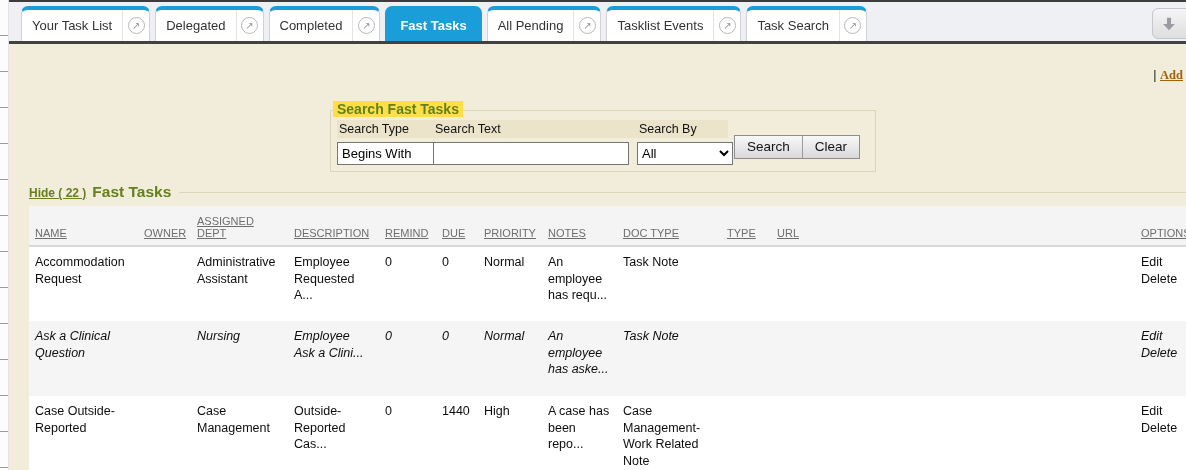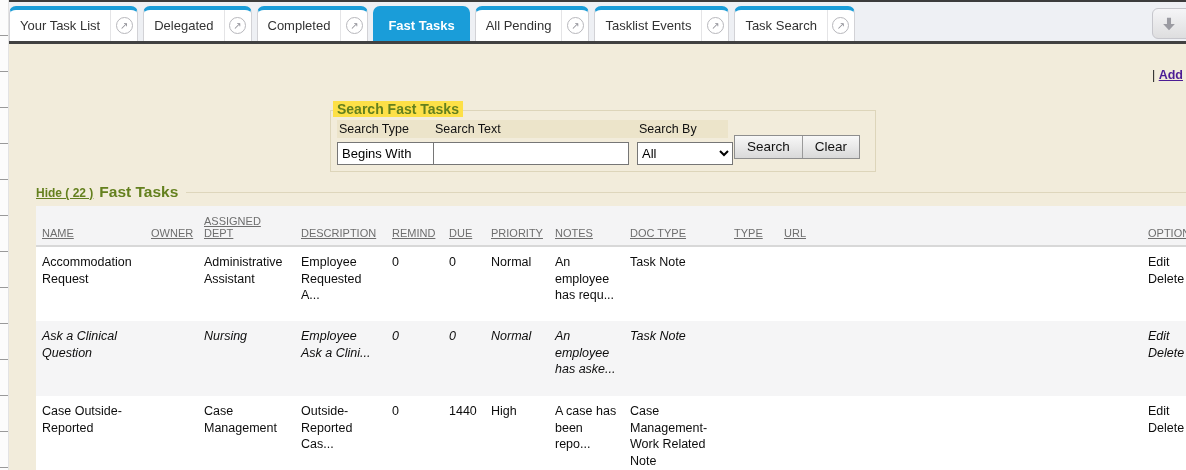--- a/index.html
+++ b/index.html
@@ -22,21 +22,21 @@
     z-index: 5;
   }
 
   
   .tabbar {
     position: absolute; left: 9px; right: 0; top: 0; height: 44px;
     background: #eef0f4;
     border-top: 2px solid #3c3c3c;
     border-bottom: 3px solid #414141;
     display: flex; align-items: flex-end;
-    padding-left: 0;
+    padding-left: 12px;
   }
   .tab {
     display: flex; align-items: stretch;
     height: 35px; margin-right: 5px;
     background: #ffffff;
     border: 1px solid #d2d2d6;
     border-top: 4px solid #1a9dd9;
     border-bottom: none;
     border-radius: 7px 7px 0 0;
     font-size: 13px; color: #333;
@@ -71,21 +71,21 @@
   
   .content {
     position: absolute; left: 9px; right: 0; top: 44px; bottom: 0;
     background: #f2ecdb;
   }
 
   .add-line {
     position: absolute; top: 24px; right: 3px;
     font-size: 12.5px; color: #222; white-space: nowrap;
   }
-  .add-link { color: #4c1d95; text-decoration: underline; font-weight: bold; cursor: pointer; }
+  .add-link { color: #a16207; text-decoration: underline; font-weight: bold; cursor: pointer; font-family: Liberation Serif, serif; }
 
   
   .search-panel {
     position: absolute; left: 321px; top: 66px; width: 546px;
     border: 1px solid #ddd5ba; padding: 9px 6px 6px 6px;
   }
   .search-title {
     position: absolute; top: -10px; left: 2px;
     background: #fde047; padding: 0 4px;
     color: #64801e; font-weight: bold; font-size: 14px; white-space: nowrap;
@@ -112,21 +112,21 @@
     border: 1px solid #8e8e8e;
   }
   .btn {
     font-family: "Liberation Sans", sans-serif; font-size: 13.5px; color: #111;
     background: linear-gradient(#f8f8f8, #d9d9d9);
     border: none; padding: 3px 12px 4px; cursor: pointer;
   }
   .btn + .btn { border-left: 1px solid #9a9a9a; }
 
   
-  .list-section { position: absolute; left: 27px; right: 0; top: 139px; }
+  .list-section { position: absolute; left: 20px; right: 0; top: 139px; }
   .list-heading { display: flex; align-items: baseline; padding-bottom: 5px; }
   .hide-link {
     color: #64801e; font-size: 12px; font-weight: bold;
     text-decoration: underline; cursor: pointer; white-space: nowrap;
   }
   .list-title {
     color: #64801e; font-size: 15.5px; font-weight: bold;
     margin-left: 6px; white-space: nowrap;
   }
   .heading-rule { flex: 1; border-top: 1px solid #ded6bc; margin-left: 8px; align-self: center; }

